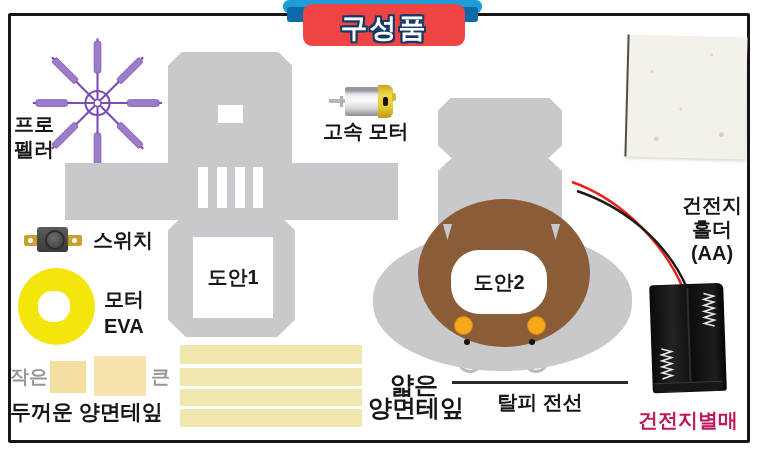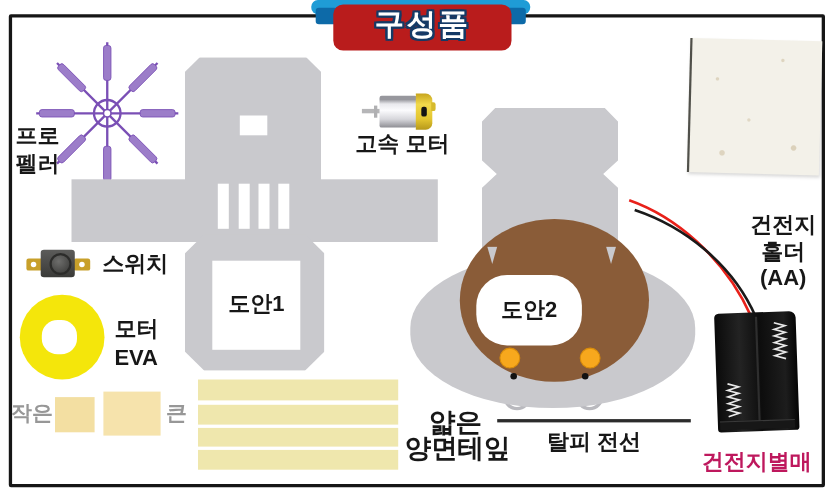--- a/index.html
+++ b/index.html
@@ -5,22 +5,22 @@
   html,body{margin:0;padding:0;background:#fff;}
   .stage{position:relative;width:760px;height:450px;background:#fff;overflow:hidden;
          font-family:"Liberation Sans","DejaVu Sans",sans-serif;color:#1a1a1a;}
   .abs{position:absolute;}
   .lbl{position:absolute;font-size:20px;font-weight:600;line-height:25px;color:#171717;white-space:pre;}
   .gray-lbl{color:#979797;}
   .frame{position:absolute;left:8px;top:13px;width:736px;height:424px;border:3px solid #161616;border-radius:2px;}
   
   .banner-back{position:absolute;left:283px;top:0;width:199px;height:13px;background:#1f9cd6;border-radius:6px;}
   .banner-tab{position:absolute;top:7px;width:20px;height:15px;background:#0d6aa8;border-radius:3px;}
-  .banner-main{position:absolute;left:303px;top:4px;width:162px;height:42px;background:#b91c1c;border-radius:9px;
-               display:flex;align-items:flex-start;justify-content:center;}
+  .banner-main{position:absolute;left:303px;top:4px;width:162px;height:42px;background:#ef4444;border-radius:9px;
+               display:flex;align-items:flex-end;justify-content:center;}
   .banner-main span{font-size:27px;font-weight:bold;color:#fff;letter-spacing:2px;
     text-shadow:-2px -2px 0 #143a66,2px -2px 0 #143a66,-2px 2px 0 #143a66,2px 2px 0 #143a66,
                 0 -2px 0 #143a66,0 2px 0 #143a66,-2px 0 0 #143a66,2px 0 0 #143a66;}
   
   .gray{background:#c9c9cd;}
   .white{background:#ffffff;}
   
   .p1-flap{left:168px;top:52px;width:124px;height:112px;
     clip-path:polygon(11% 0,89% 0,100% 12%,100% 100%,0 100%,0 12%);}
   .p1-band{left:65px;top:163px;width:333px;height:57px;}
@@ -28,21 +28,21 @@
   .p1-frame{left:168px;top:213px;width:127px;height:124px;
     clip-path:polygon(14% 0,86% 0,100% 14%,100% 86%,86% 100%,14% 100%,0 86%,0 14%);}
   .p1-hole{left:193px;top:237px;width:80px;height:81px;display:flex;align-items:center;justify-content:center;}
   
   .p2-flap{left:438px;top:98px;width:124px;height:140px;
     clip-path:polygon(10% 0,90% 0,100% 9%,100% 34%,89% 43%,100% 52%,100% 100%,0 100%,0 52%,11% 43%,0 34%,0 9%);}
   .p2-foot{top:346px;width:20px;height:21px;background:#fff;border:3px solid #b9b9be;border-radius:50%;}
   .p2-body{left:373px;top:231px;width:259px;height:140px;border-radius:50%/48%;}
   .p2-brown{left:418px;top:199px;width:172px;height:148px;border-radius:50%;background:#8a5c38;}
   .p2-notch{top:224px;width:13px;height:16px;background:#c9c9cd;clip-path:polygon(15% 0,85% 0,50% 100%);}
-  .p2-blob{left:433px;top:250px;width:96px;height:64px;background:#fff;border-radius:28px;
+  .p2-blob{left:451px;top:250px;width:96px;height:64px;background:#fff;border-radius:28px;
            display:flex;align-items:center;justify-content:center;}
   .dot-orange{top:316px;width:17px;height:17px;border-radius:50%;background:#f7a81d;border:1px solid #d98c0a;}
   .dot-black{top:339px;width:6px;height:6px;border-radius:50%;background:#121212;}
   
   .strip{left:180px;width:182px;background:#efe7ad;}
   .sq-small{left:50px;top:361px;width:36px;height:32px;background:#f3dfa2;}
   .sq-large{left:94px;top:356px;width:52px;height:40px;background:#f6e3ac;}
   
   .filter-sheet{left:626px;top:36px;width:118px;height:122px;background:#f3f1e9;border-left:2px solid #50504a;
     transform:rotate(1.5deg);box-shadow:1px 2px 3px rgba(0,0,0,.15);
@@ -159,20 +159,21 @@
 
   <div class="abs eva-ring">
     <div class="eva-hole"></div>
   </div>
   <div class="lbl" style="left:104px;top:286px;line-height:27px;"><span>모터</span><br><span>EVA</span></div>
 
   <div class="lbl gray-lbl" style="left:10px;top:364px;font-size:19px;">작은</div>
   <div class="abs sq-small"></div>
   <div class="abs sq-large"></div>
   <div class="lbl gray-lbl" style="left:151px;top:364px;font-size:19px;">큰</div>
+  <div class="lbl" style="left:10px;top:399px;font-size:21px;">두꺼운 양면테잎</div>
 
   <div class="abs strip" style="top:345px;height:19px;"></div>
   <div class="abs strip" style="top:368px;height:18px;"></div>
   <div class="abs strip" style="top:389px;height:17px;"></div>
   <div class="abs strip" style="top:409px;height:18px;"></div>
   <div class="lbl" style="left:368px;top:373px;width:92px;text-align:center;line-height:23px;font-size:24px;"><span>얇은</span><br><span>양면테잎</span></div>
 
   <div class="abs wire-line"></div>
   <div class="lbl" style="left:470px;top:390px;width:140px;text-align:center;">탈피 전선</div>
 

